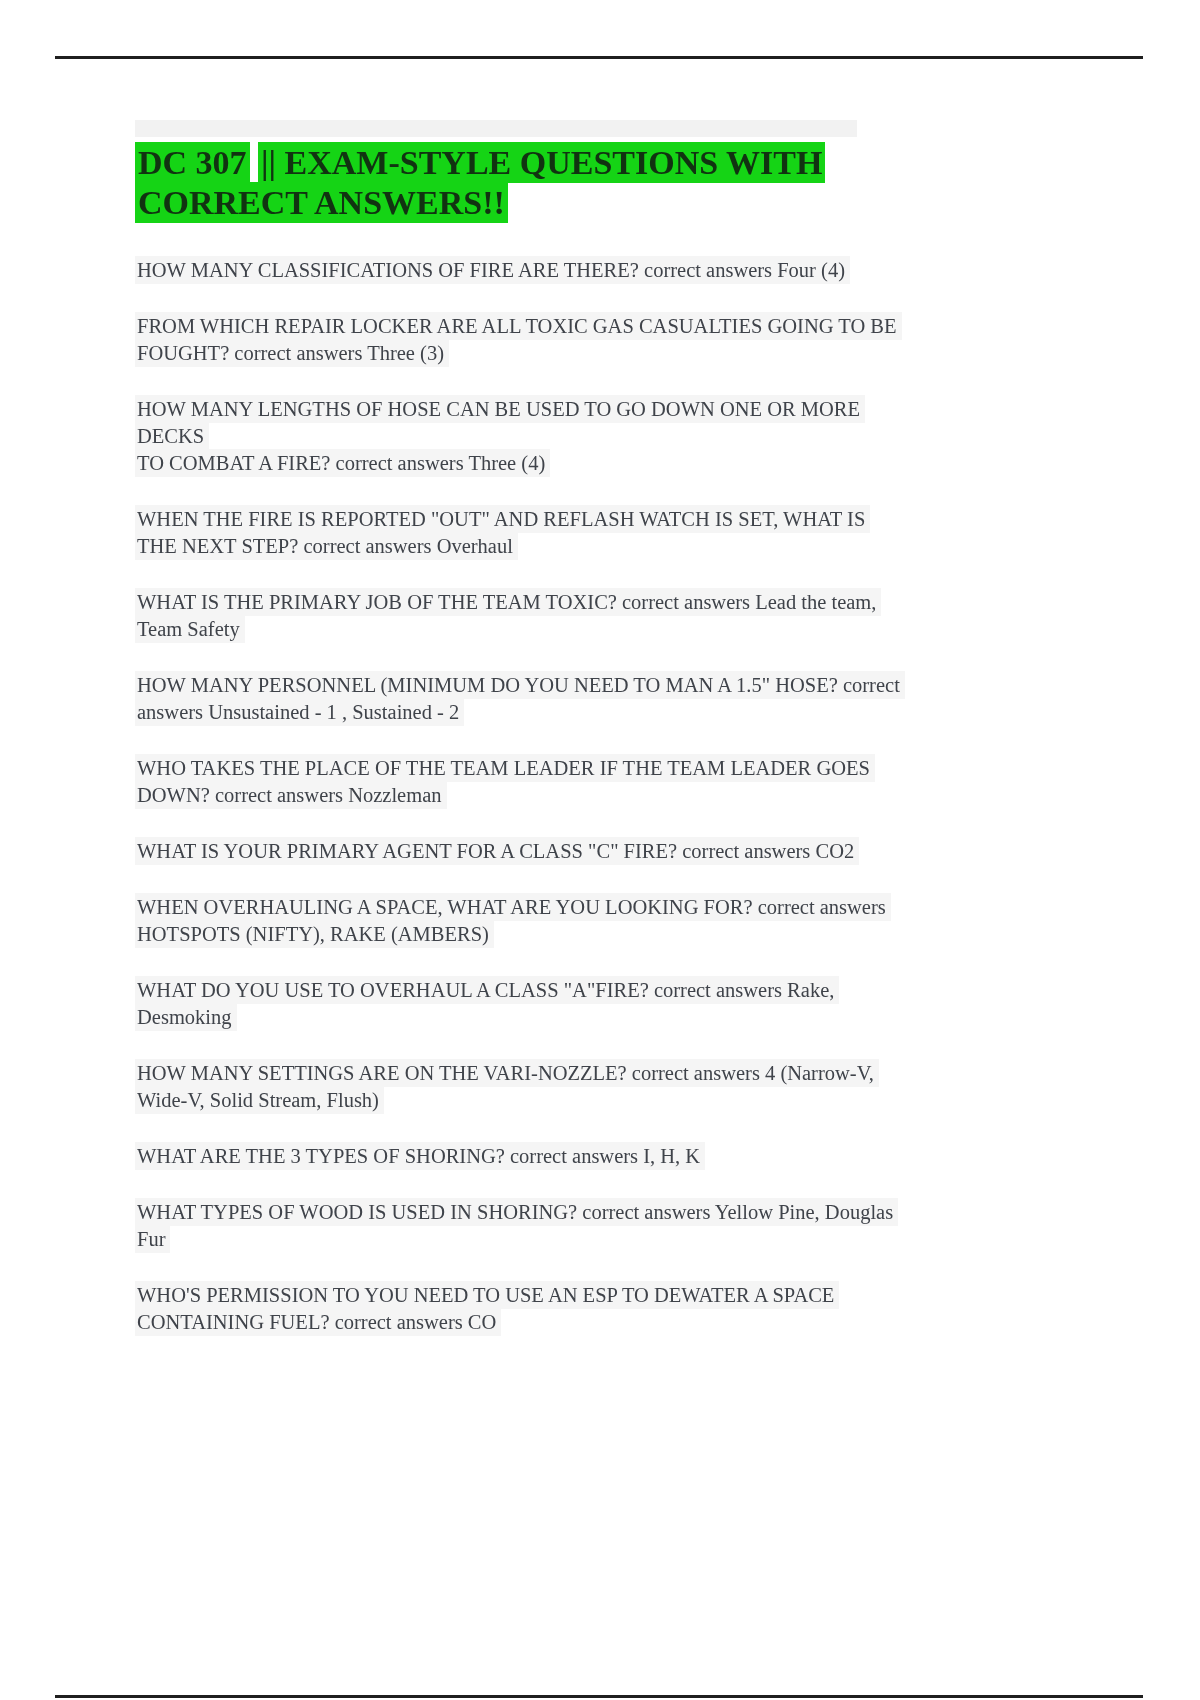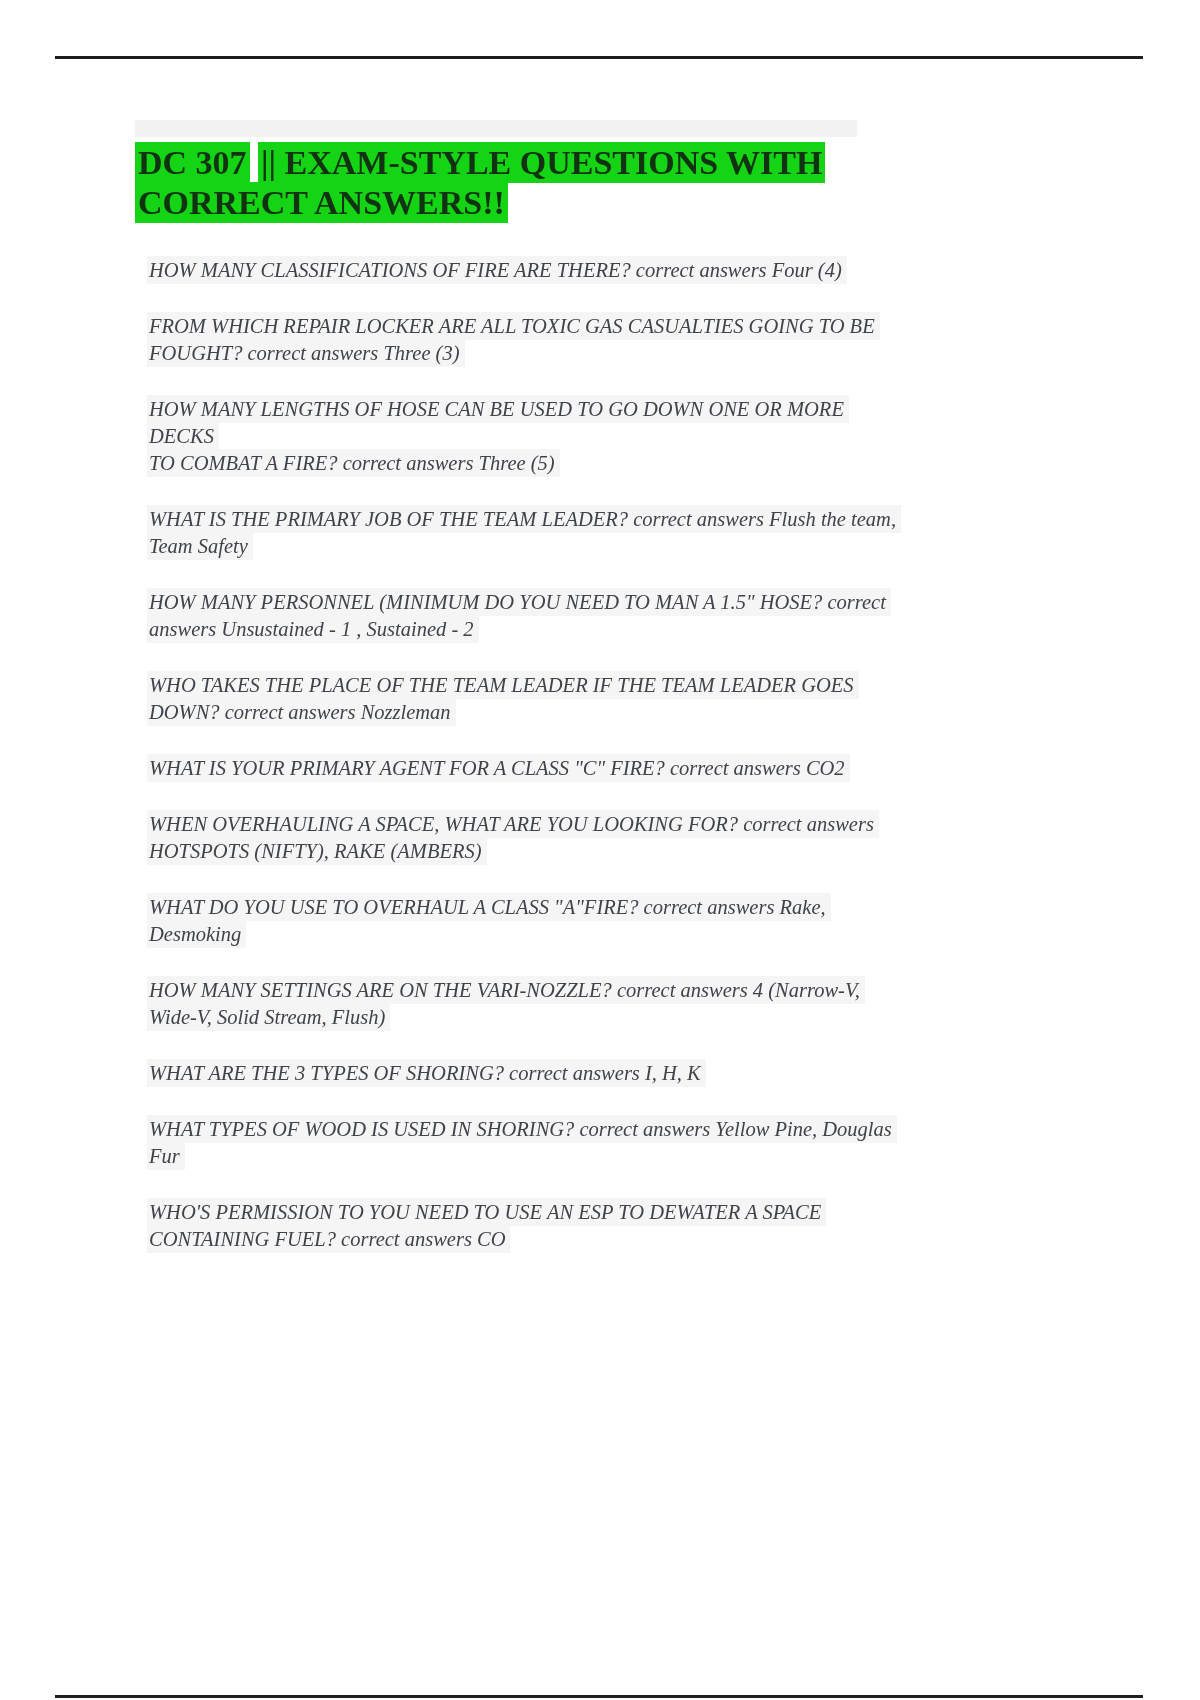--- a/index.html
+++ b/index.html
@@ -43,25 +43,24 @@
     white-space: pre-line;
   }
   h1.doc-title .green {
     background: #15d415;
     padding: 2px 3px;
     -webkit-box-decoration-break: clone;
     box-decoration-break: clone;
     white-space: pre-line;
   }
   .qa-list p {
-    margin: 29px 12px;
+    margin: 29px 0;
     font-size: 20.5px;
     line-height: 27px;
     color: #3f434a;
-    font-style: italic;
   }
   .qa-list p:first-child { margin-top: 0; }
   .qa-list .hl {
     background: #f5f5f5;
     padding: 3px 5px 3px 2px;
     -webkit-box-decoration-break: clone;
     box-decoration-break: clone;
     white-space: pre-line;
   }
 </style>
@@ -75,22 +74,24 @@
   <div class="content">
     <h1 class="doc-title"><span class="green">DC 307</span> <span class="green">|| EXAM-STYLE QUESTIONS WITH
 CORRECT ANSWERS!!</span></h1>
 
     <div class="qa-list">
       <p><span class="hl">HOW MANY CLASSIFICATIONS OF FIRE ARE THERE? correct answers Four (4)</span></p>
       <p><span class="hl">FROM WHICH REPAIR LOCKER ARE ALL TOXIC GAS CASUALTIES GOING TO BE
 FOUGHT? correct answers Three (3)</span></p>
       <p><span class="hl">HOW MANY LENGTHS OF HOSE CAN BE USED TO GO DOWN ONE OR MORE
 DECKS
-TO COMBAT A FIRE? correct answers Three (5)</span></p>
-      <p><span class="hl">WHAT IS THE PRIMARY JOB OF THE TEAM LEADER? correct answers Flush the team,
+TO COMBAT A FIRE? correct answers Three (4)</span></p>
+      <p><span class="hl">WHEN THE FIRE IS REPORTED "OUT" AND REFLASH WATCH IS SET, WHAT IS
+THE NEXT STEP? correct answers Overhaul</span></p>
+      <p><span class="hl">WHAT IS THE PRIMARY JOB OF THE TEAM TOXIC? correct answers Lead the team,
 Team Safety</span></p>
       <p><span class="hl">HOW MANY PERSONNEL (MINIMUM DO YOU NEED TO MAN A 1.5" HOSE? correct
 answers Unsustained - 1 , Sustained - 2</span></p>
       <p><span class="hl">WHO TAKES THE PLACE OF THE TEAM LEADER IF THE TEAM LEADER GOES
 DOWN? correct answers Nozzleman</span></p>
       <p><span class="hl">WHAT IS YOUR PRIMARY AGENT FOR A CLASS "C" FIRE? correct answers CO2</span></p>
       <p><span class="hl">WHEN OVERHAULING A SPACE, WHAT ARE YOU LOOKING FOR? correct answers
 HOTSPOTS (NIFTY), RAKE (AMBERS)</span></p>
       <p><span class="hl">WHAT DO YOU USE TO OVERHAUL A CLASS "A"FIRE? correct answers Rake,
 Desmoking</span></p>

